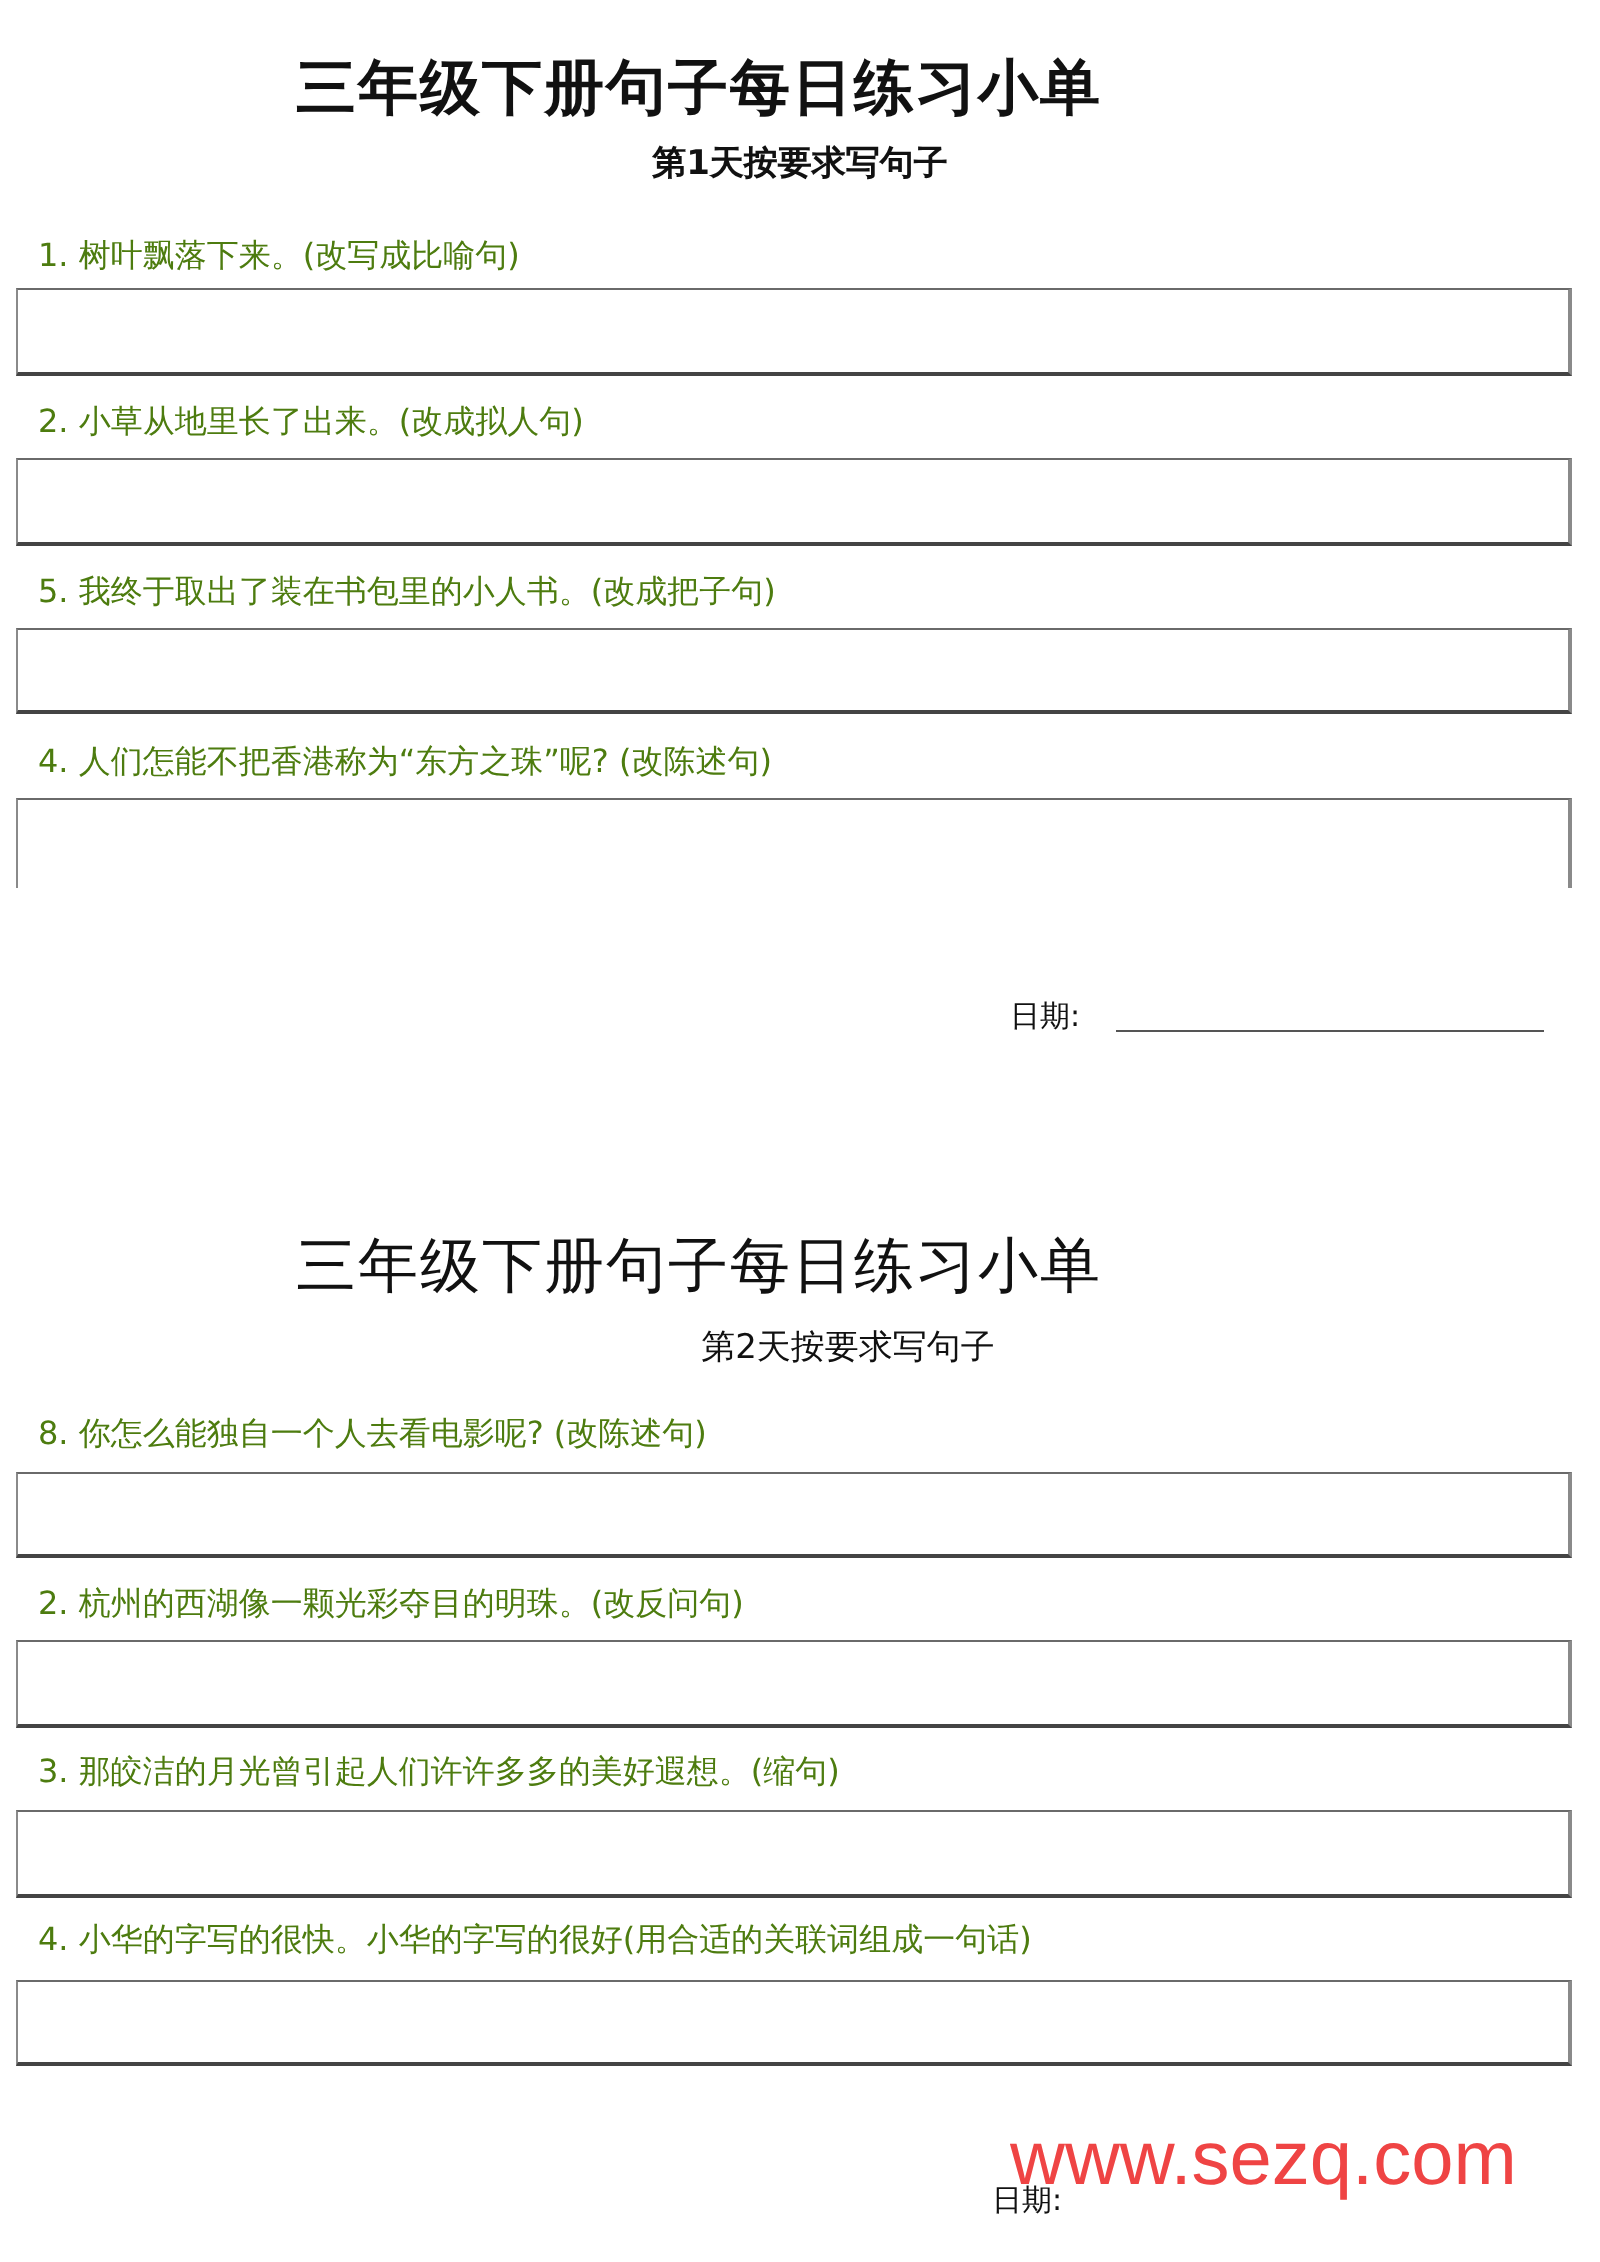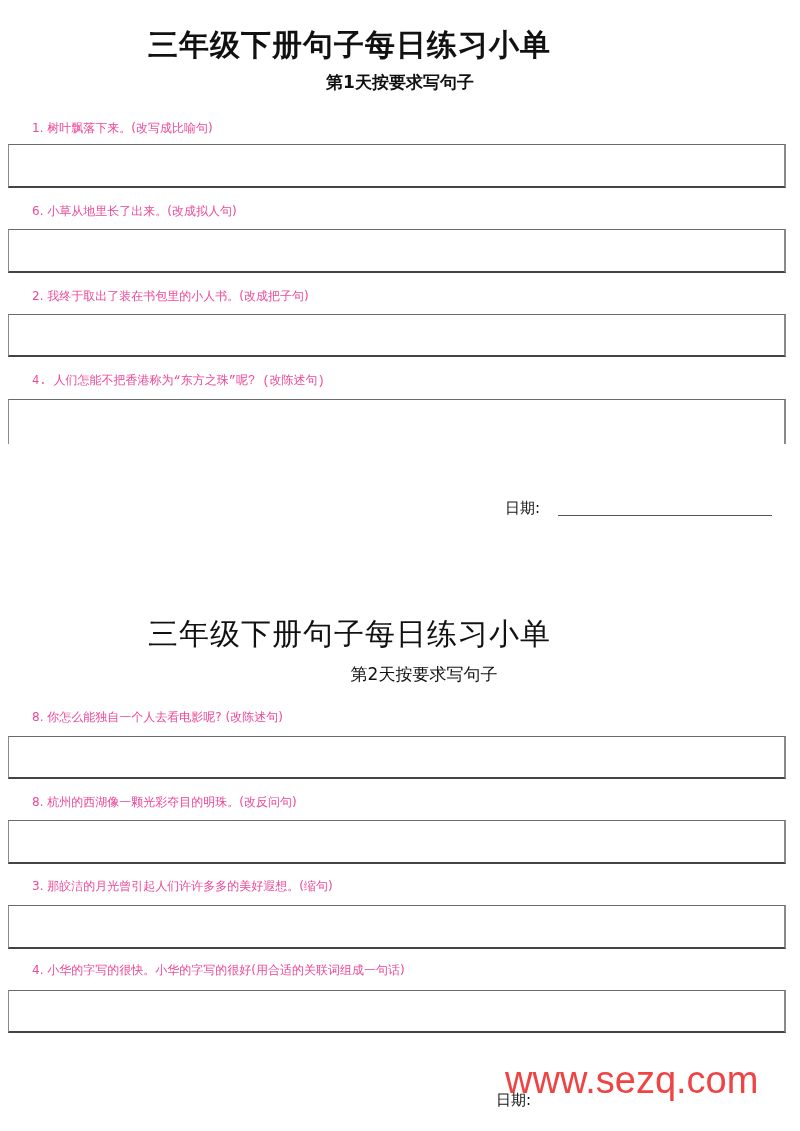--- a/index.html
+++ b/index.html
@@ -12,22 +12,22 @@
       left: 0; width: 699px; text-align: center;
       font-size: 30px; letter-spacing: 1px; line-height: 36px;
     }
     .title.bold { font-weight: bold; }
     .subtitle {
       left: 0; width: 800px; text-align: center;
       font-size: 17px; line-height: 22px;
     }
     .subtitle.bold { font-weight: bold; }
     .qlabel {
-      left: 32px; font-size: 12px; line-height: 22px; white-space: nowrap;
-      color: #ec4899;
+      left: 19px; font-size: 16px; line-height: 22px; white-space: nowrap;
+      color: #4d7c0f;
     }
     .answer-box {
       left: 8px; width: 778px;
       border-top: 1.5px solid #6a6a6a;
       border-bottom: 2px solid #444;
       border-left: 1.5px solid #8a8a8a;
       border-right: 2px solid #8a8a8a;
       box-sizing: border-box; background: #fff;
     }
     .answer-box.open-bottom { border-bottom: none; }
@@ -41,39 +41,39 @@
   </style>
 </head>
 <body>
 
 <div class="abs title bold" style="top:27px;">三年级下册句子每日练习小单</div>
 <div class="abs subtitle bold" style="top:71px;">第1天按要求写句子</div>
 
 <div class="abs qlabel" style="top:117px;">1. 树叶飘落下来。(改写成比喻句)</div>
 <div class="abs answer-box" style="top:144px; height:44px;"></div>
 
-<div class="abs qlabel" style="top:200px;">6. 小草从地里长了出来。(改成拟人句)</div>
+<div class="abs qlabel" style="top:200px;">2. 小草从地里长了出来。(改成拟人句)</div>
 <div class="abs answer-box" style="top:229px; height:44px;"></div>
 
-<div class="abs qlabel" style="top:285px;">2. 我终于取出了装在书包里的小人书。(改成把子句)</div>
+<div class="abs qlabel" style="top:285px;">5. 我终于取出了装在书包里的小人书。(改成把子句)</div>
 <div class="abs answer-box" style="top:314px; height:43px;"></div>
 
-<div class="abs qlabel" style="top:370px;font-family:Liberation Mono, monospace;">4. 人们怎能不把香港称为“东方之珠”呢? (改陈述句)</div>
+<div class="abs qlabel" style="top:370px;">4. 人们怎能不把香港称为“东方之珠”呢? (改陈述句)</div>
 <div class="abs answer-box open-bottom" style="top:399px; height:45px;"></div>
 
 <div class="abs date-label" style="left:505px; top:498px;">日期:</div>
 <div class="abs date-line" style="left:558px; top:515px; width:214px;"></div>
 
 <div class="abs title" style="top:616px;">三年级下册句子每日练习小单</div>
 <div class="abs subtitle" style="top:663px;padding-left:24px;">第2天按要求写句子</div>
 
 <div class="abs qlabel" style="top:706px;">8. 你怎么能独自一个人去看电影呢? (改陈述句)</div>
 <div class="abs answer-box" style="top:736px; height:43px;"></div>
 
-<div class="abs qlabel" style="top:791px;">8. 杭州的西湖像一颗光彩夺目的明珠。(改反问句)</div>
+<div class="abs qlabel" style="top:791px;">2. 杭州的西湖像一颗光彩夺目的明珠。(改反问句)</div>
 <div class="abs answer-box" style="top:820px; height:44px;"></div>
 
 <div class="abs qlabel" style="top:875px;">3. 那皎洁的月光曾引起人们许许多多的美好遐想。(缩句)</div>
 <div class="abs answer-box" style="top:905px; height:44px;"></div>
 
 <div class="abs qlabel" style="top:959px;">4. 小华的字写的很快。小华的字写的很好(用合适的关联词组成一句话)</div>
 <div class="abs answer-box" style="top:990px; height:43px;"></div>
 
 <div class="abs watermark" style="left:505px; top:1060px;">www.sezq.com</div>
 <div class="abs date-label" style="left:496px; top:1090px;">日期:</div>

